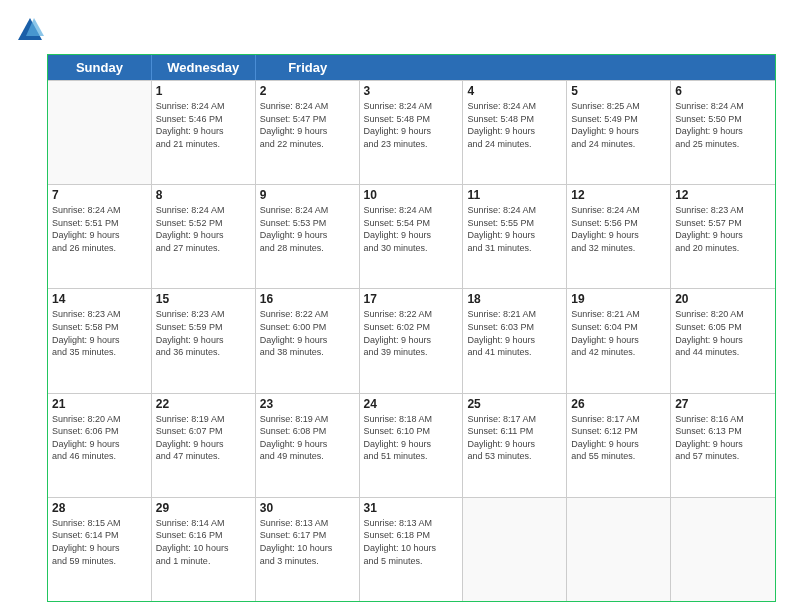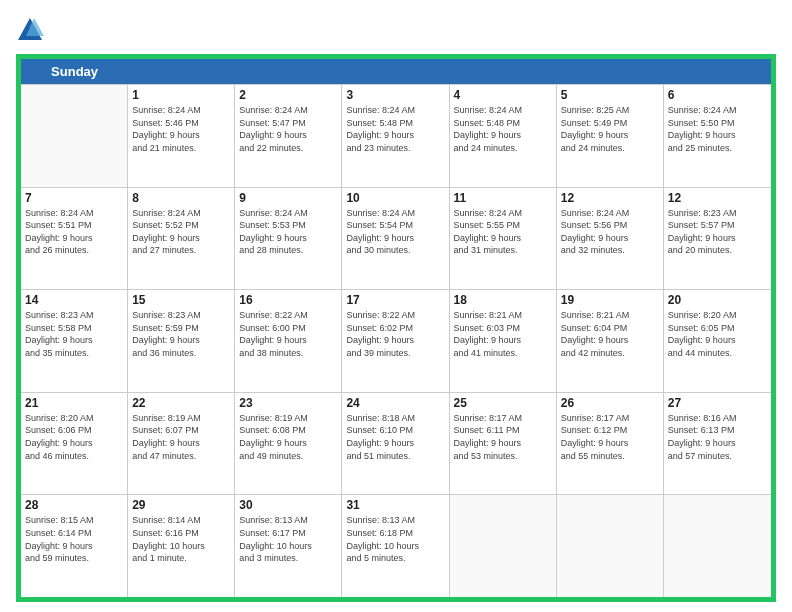--- a/index.html
+++ b/index.html
@@ -50,21 +50,22 @@
       font-weight: normal;
     }
     .subtitle {
       font-size: 14px;
       color: #555;
     }
     .calendar {
       flex: 1;
       display: flex;
       flex-direction: column;
-      border: 5px solid #22c55e;
+      border: 1px solid #22c55e;
+      margin-left: 31px;
     }
     .cal-header {
       display: grid;
       grid-template-columns: repeat(7, 1fr);
       background: #2a6db5;
     }
     .cal-header-cell {
       color: #fff;
       text-align: center;
       padding: 5px 4px;
@@ -124,20 +125,22 @@
     </div>
     <div class="title-block">
       <div class="month-title"></div>
       <div class="subtitle"></div>
     </div>
   </div>
 
   <div class="calendar">
     <div class="cal-header">
     <div class="cal-header-cell">Sunday</div>
+        <div class="cal-header-cell">Wednesday</div>
+        <div class="cal-header-cell">Friday</div>
       </div>
     <div class="cal-body">
     <div class="cal-row">
           <div class="cal-cell empty"></div>
           <div class="cal-cell">
             <div class="day-num">1</div>
             <div class="cell-line">Sunrise: 8:24 AM</div>
             <div class="cell-line">Sunset: 5:46 PM</div>
             <div class="cell-line">Daylight: 9 hours</div>
             <div class="cell-line">and 21 minutes.</div>

